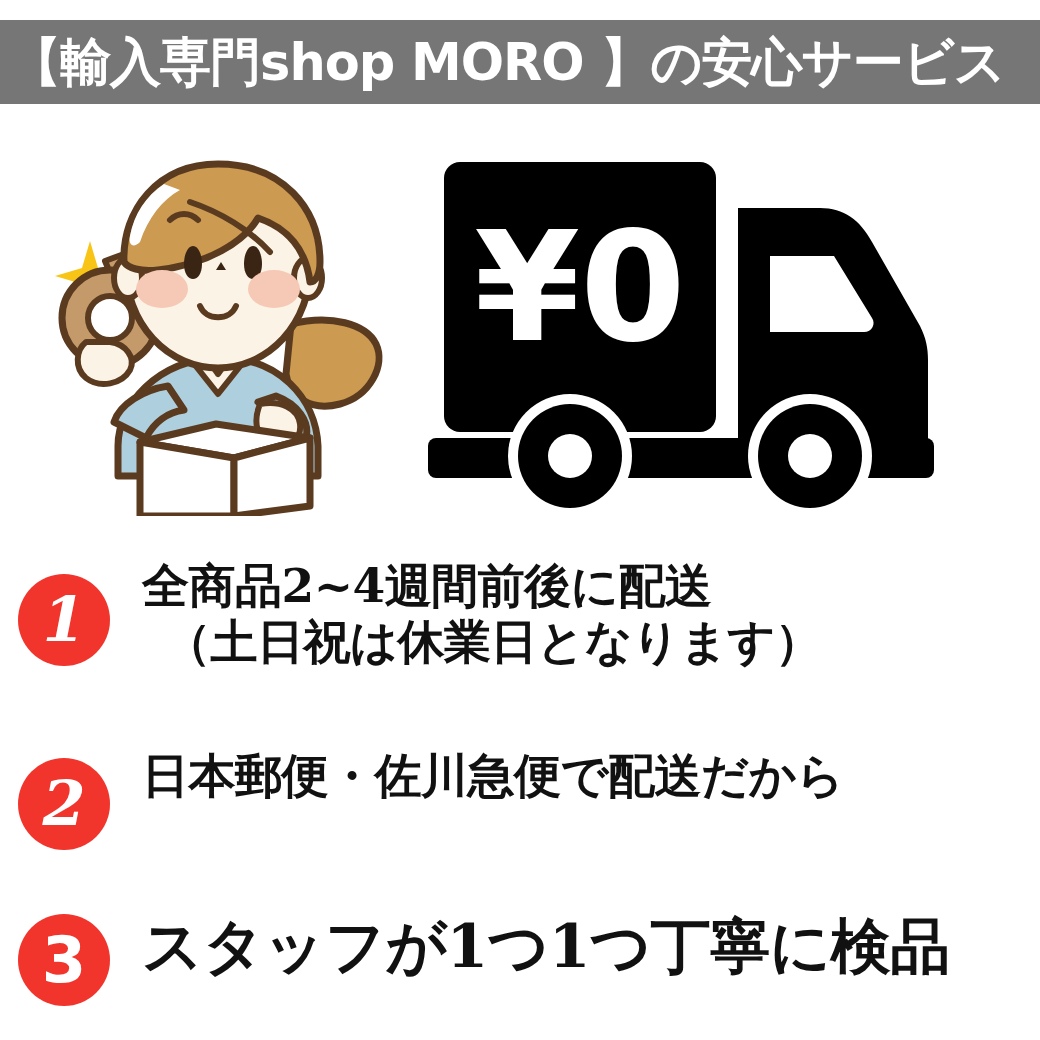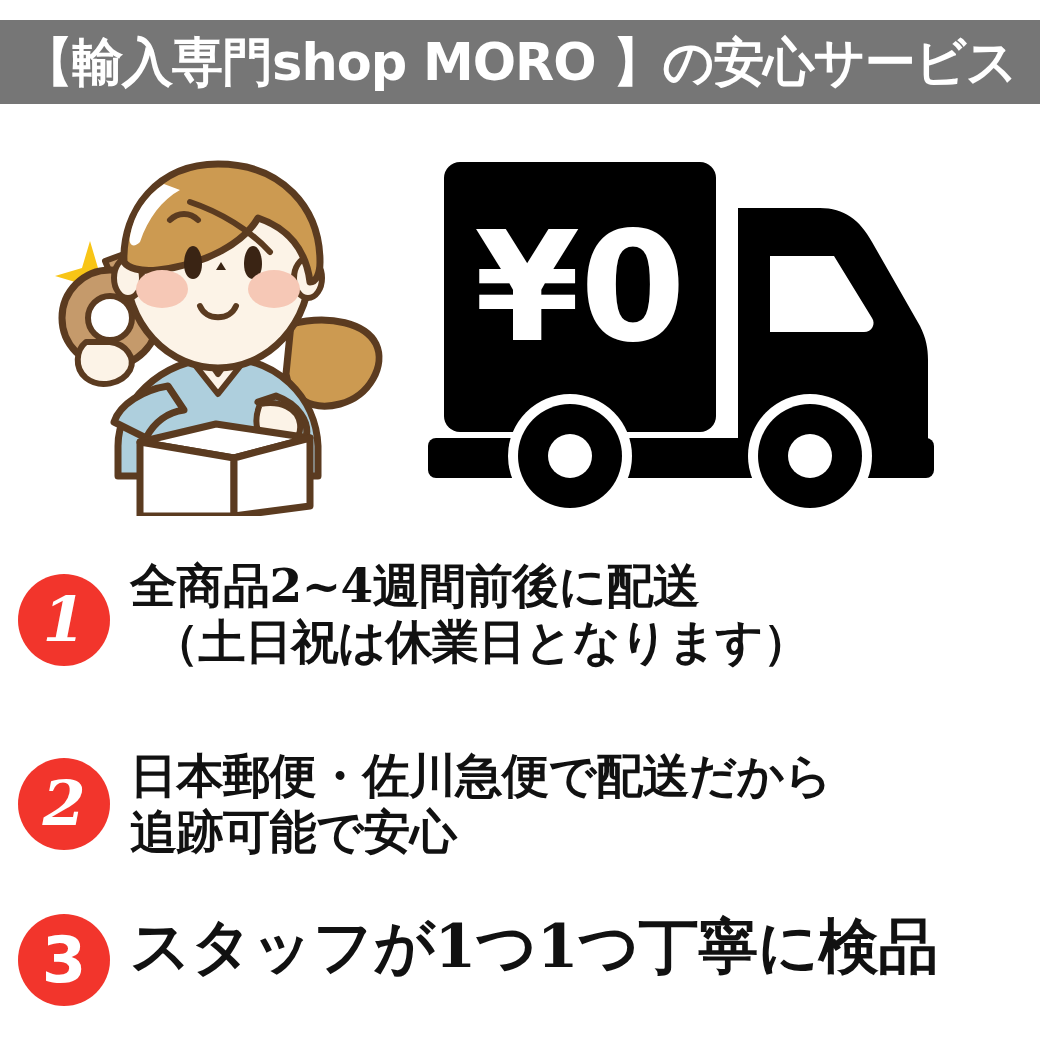--- a/index.html
+++ b/index.html
@@ -18,21 +18,21 @@
   
   #header-band {
     position: absolute;
     left: 0;
     top: 20px;
     width: 1040px;
     height: 84px;
     background: #767676;
     display: flex;
     align-items: center;
-    justify-content: center;
+    justify-content: flex-start;
     box-sizing: border-box;
   }
   #header-title {
     color: #ffffff;
     font-family: "DejaVu Sans", "Liberation Sans", sans-serif;
     font-weight: bold;
     font-size: 52px;
     letter-spacing: -1px;
     line-height: 1;
     white-space: nowrap;
@@ -95,21 +95,21 @@
     font-style: italic;
     margin-left: 18px;
     user-select: none;
   }
   .benefit-badge.plain {
     font-style: normal;
     font-family: "DejaVu Sans", "Liberation Sans", sans-serif;
     font-size: 64px;
   }
   .benefit-text {
-    margin-left: 20px;
+    margin-left: 32px;
     color: #111111;
     font-family: "DejaVu Serif", "Liberation Serif", serif;
     font-weight: bold;
     font-size: 47px;
     line-height: 1.28;
     letter-spacing: -0.5px;
     white-space: nowrap;
   }
   .benefit-text .line2 {
     display: block;
@@ -220,21 +220,20 @@
     <div class="benefit-text">
       <span class="line1">全商品2~4週間前後に配送</span>
       <span class="line2 indent">（土日祝は休業日となります）</span>
     </div>
   </div>
 
   <div class="benefit-row" id="benefit-row-2">
     <div class="benefit-badge">2</div>
     <div class="benefit-text">
       <span class="line1">日本郵便・佐川急便で配送だから</span>
-      <span class="line2">追跡可能で安心</span>
     </div>
   </div>
 
   <div class="benefit-row" id="benefit-row-3">
     <div class="benefit-badge plain">3</div>
     <div class="benefit-text">
       <span class="line1">スタッフが1つ1つ丁寧に検品</span>
     </div>
   </div>
 

